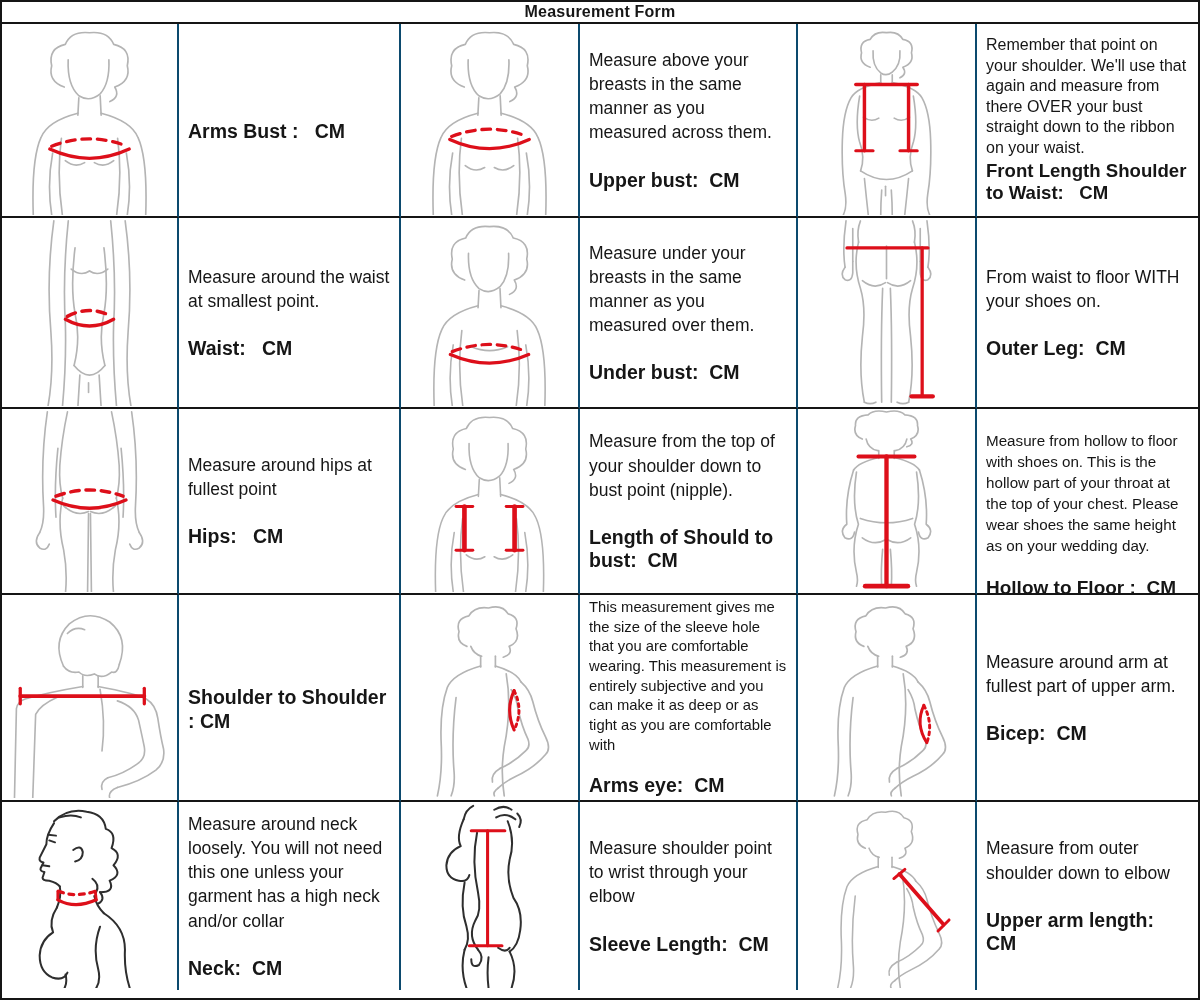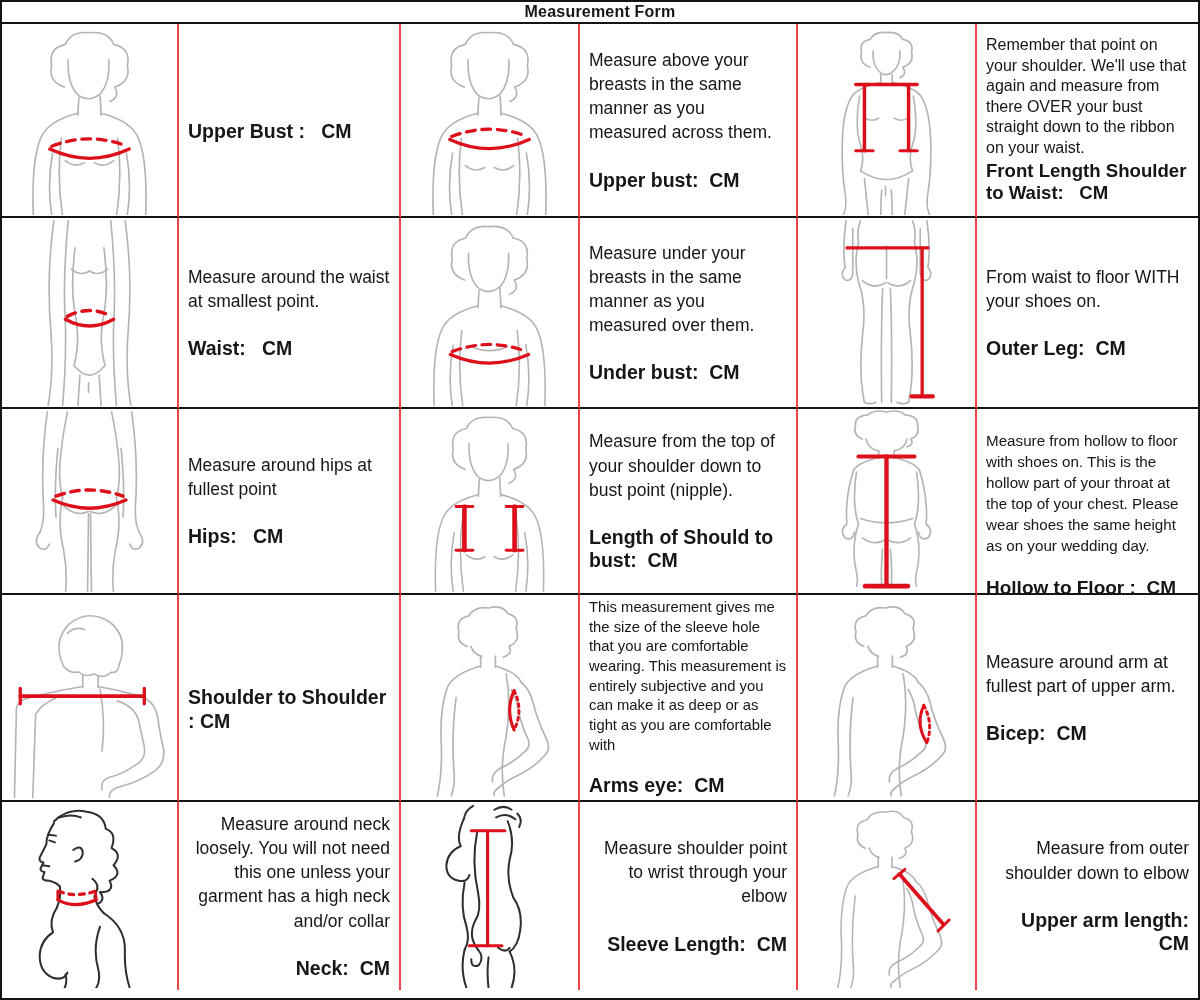--- a/index.html
+++ b/index.html
@@ -13,25 +13,25 @@
     display:flex; align-items:center; justify-content:center;
     font-weight:bold; font-size:16px; letter-spacing:0.2px;
   }
   .grid {
     display:grid;
     grid-template-columns:177px 222px 179px 218px 179px 221px;
     grid-template-rows:194px 191px 186px 207px 188px;
   }
   .cell {
     box-sizing:border-box;
-    border-right:2px solid #ef4444; border-bottom:2px solid #151515;
+    border-right:2px solid #0c4a6e; border-bottom:2px solid #151515;
     overflow:hidden; background:#fff;
   }
   .grid .cell:nth-child(6n) { border-right:none; }
-  .grid .cell:nth-child(n+25) { border-bottom:none;text-align:right; }
+  .grid .cell:nth-child(n+25) { border-bottom:none; }
   .fig { display:flex; align-items:center; justify-content:center; }
   .fig svg { stroke:#b4b4b4; fill:none; stroke-width:1.7; stroke-linecap:round; stroke-linejoin:round; }
   .fig.dark svg { stroke:#2e2e2e; stroke-width:2.1; }
   svg .red { stroke:#dd0f1a; }
   .txt { display:flex; flex-direction:column; justify-content:center; padding:4px 9px; }
   .desc { font-size:17.5px; line-height:1.38; white-space:pre-wrap; }
   .label { font-size:19.5px; line-height:1.2; font-weight:bold; margin-top:24px; white-space:pre-wrap; }
   .txt.tight .desc { font-size:16px; line-height:1.28; }
   .txt.tight .label { margin-top:2px; font-size:18.6px; }
   .txt.small9 .desc { font-size:15.2px; line-height:1.38;margin-top:28px; }
@@ -59,21 +59,21 @@
           <path d="M127,132 Q133,164 128,196"></path>
         <path d="M60,117 Q55,155 61,196"></path>
           <path d="M118,117 Q123,155 117,196"></path>
         <path d="M64,140 Q74,148 84,142"></path>
           <path d="M94,142 Q104,148 114,140"></path>
         <path class="red" d="M48,128 Q89,147 130,128" stroke-width="3.4"></path>
         <path class="red" d="M50,125 Q89,110 128,125" stroke-width="3.4" stroke-dasharray="9 7"></path>
       </svg>
     </div>
     <div class="cell txt">
-      <div class="label">Upper Bust :   CM</div>
+      <div class="label">Arms Bust :   CM</div>
     </div>
 
     <div class="cell fig">
       <svg width="175" height="190" viewBox="0 0 178 196">
         <path d="M63,64 Q46,58 50,42 Q46,24 64,20 Q70,6 89,8 Q108,6 114,20 Q132,24 128,42 Q132,58 115,64 Q121,74 110,79"></path>
         <path d="M67,36 Q66,62 78,73 Q89,80 100,71 Q110,60 109,36"></path>
         <path d="M78,75 L77,93"></path>
           <path d="M100,73 L101,93"></path>
         <path d="M77,91 Q46,99 39,116 Q29,138 31,196"></path>
         <path d="M101,91 Q132,99 139,116 Q149,138 147,196"></path>

